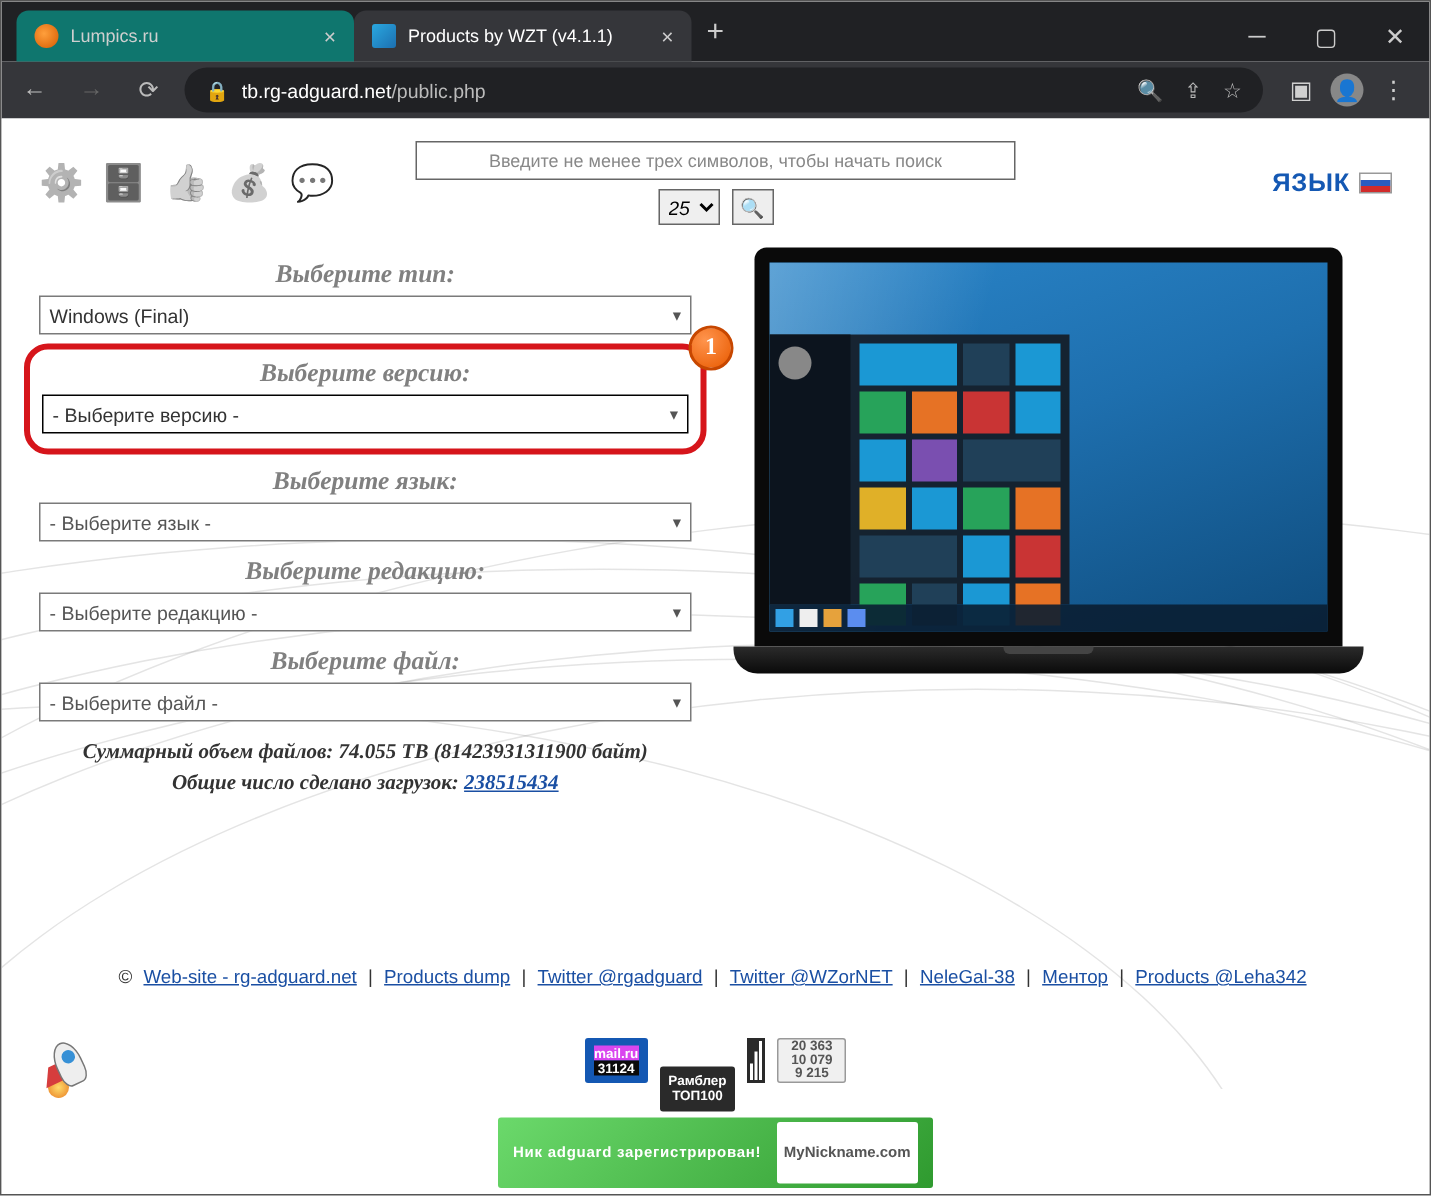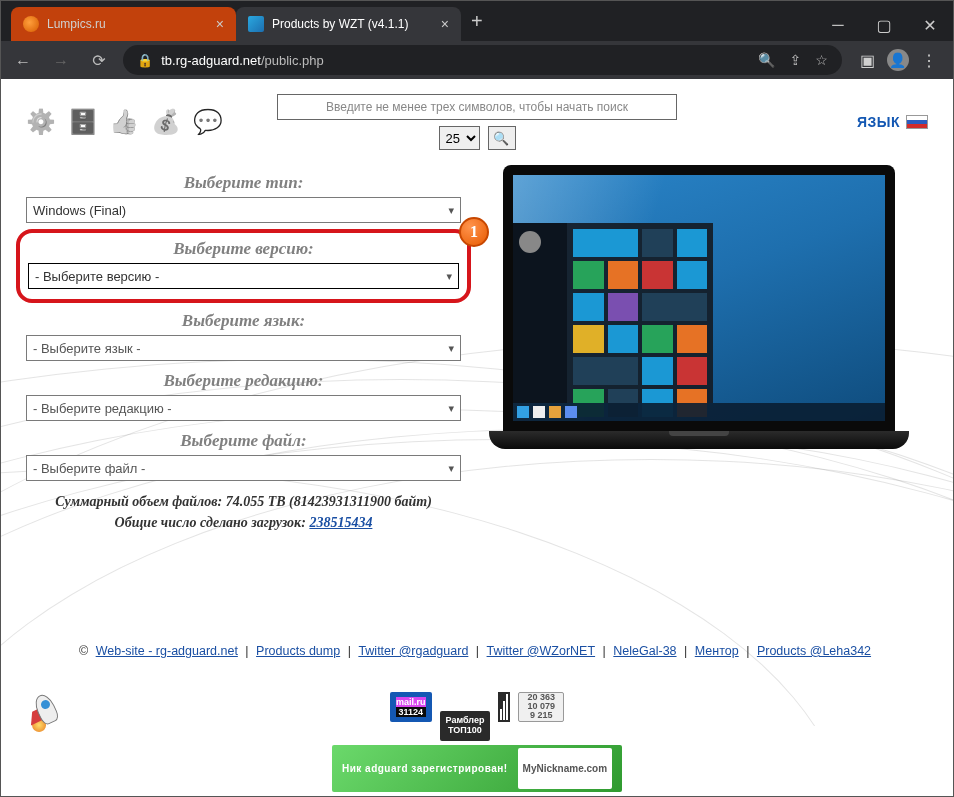--- a/index.html
+++ b/index.html
@@ -1,20 +1,20 @@
 <!DOCTYPE html>
 <html><head>
 <meta charset="utf-8">
 <style>
 * { box-sizing: border-box; margin: 0; padding: 0; }
 body { font-family: "Segoe UI", Arial, sans-serif; background: #fff; width: 954px; height: 797px; overflow: hidden; border: 1px solid #555; }
 
 
 .titlebar { background: #202124; height: 40px; display: flex; align-items: flex-end; padding-left: 10px; }
-.tab { background: #c2410c; height: 34px; display: flex; align-items: center; padding: 0 12px; border-radius: 8px 8px 0 0; color: #cfcfcf; font-size: 12px; gap: 8px; margin-top: 6px; position: relative; width: 225px; }
+.tab { background: #0f766e; height: 34px; display: flex; align-items: center; padding: 0 12px; border-radius: 8px 8px 0 0; color: #cfcfcf; font-size: 12px; gap: 8px; margin-top: 6px; position: relative; width: 225px; }
 .tab.active { background: #35363a; color: #fff; }
 .tab .close { margin-left: auto; color: #ccc; font-size: 14px; }
 .favicon { width: 16px; height: 16px; border-radius: 50%; }
 .lumpics-ico { background: radial-gradient(circle at 40% 40%, #ff9f3c, #d65b00); }
 .tb-ico { background: linear-gradient(135deg,#2aa8e0,#1c6fb0); border-radius: 2px; }
 .newtab { color: #ccc; font-size: 20px; padding: 4px 10px; align-self: center; }
 .winbtns { margin-left: auto; display: flex; }
 .winbtn { width: 46px; height: 32px; display: flex; align-items: center; justify-content: center; color: #ccc; }
 
 .addrbar { background: #35363a; height: 38px; display: flex; align-items: center; padding: 0 8px; gap: 10px; }
@@ -30,23 +30,23 @@
 .pagebg { position: absolute; left: 0; right: 0; top: 0; bottom: 70px; pointer-events: none; overflow: hidden; z-index: 0;}
 .wave { position: absolute; border: 1px solid rgba(120,120,120,.2); border-radius: 50%; }
 
 
 .strip { display: flex; align-items: center; height: 50px; position: relative; z-index: 2; }
 .toolicons { display: flex; gap: 12px; font-size: 24px; color: #555; align-items: center; }
 .toolicons span { filter: grayscale(1); opacity: .85; }
 .searchblock { position: absolute; left: 50%; transform: translateX(-50%); display: flex; flex-direction: column; align-items: center; gap: 6px; }
 .searchbox { width: 400px; height: 26px; border: 1px solid #666; text-align: center; font-size: 12px; color: #888; display: flex; align-items: center; justify-content: center; }
 .searchrow2 { display: flex; gap: 8px; }
-.searchrow2 select { height: 24px; border: 1px solid #666; font-size: 13px; padding: 0 2px; }
+.searchrow2 select { height: 24px; border: 1px solid #666; font-size: 13px; padding: 0 2px; font-style: italic; }
 .magbtn { width: 28px; height: 24px; border: 1px solid #666; background: #eee; display: flex; align-items: center; justify-content: center; font-size: 13px; }
-.lang { margin-left: auto; color: #1458b3; font-weight: bold; font-size: 14px; letter-spacing: .5px; display: flex; align-items: center; gap: 6px; }
+.lang { margin-left: auto; color: #1458b3; font-weight: bold; font-size: 17px; letter-spacing: .5px; display: flex; align-items: center; gap: 6px; }
 .flag { width: 22px; height: 14px; background: linear-gradient(to bottom,#fff 33%,#2a5cbf 33%,#2a5cbf 66%,#d12b2b 66%); border: 1px solid #999; }
 
 
 .cols { display: flex; gap: 28px; margin-top: 26px; position: relative; z-index: 2;}
 .left { flex: 0 0 435px; }
 .right { flex: 1; position: relative; }
 
 .group { margin-bottom: 10px; }
 .glabel { text-align: center; color: #808080; font-family: Georgia, "Times New Roman", serif; font-style: italic; font-weight: bold; font-size: 17px; margin-bottom: 4px; }
 .gselect { width: 100%; height: 26px; border: 1px solid #7a7a7a; background: #fff; font-size: 13px; padding: 0 6px; color: #333; display: flex; align-items: center; justify-content: space-between; }

